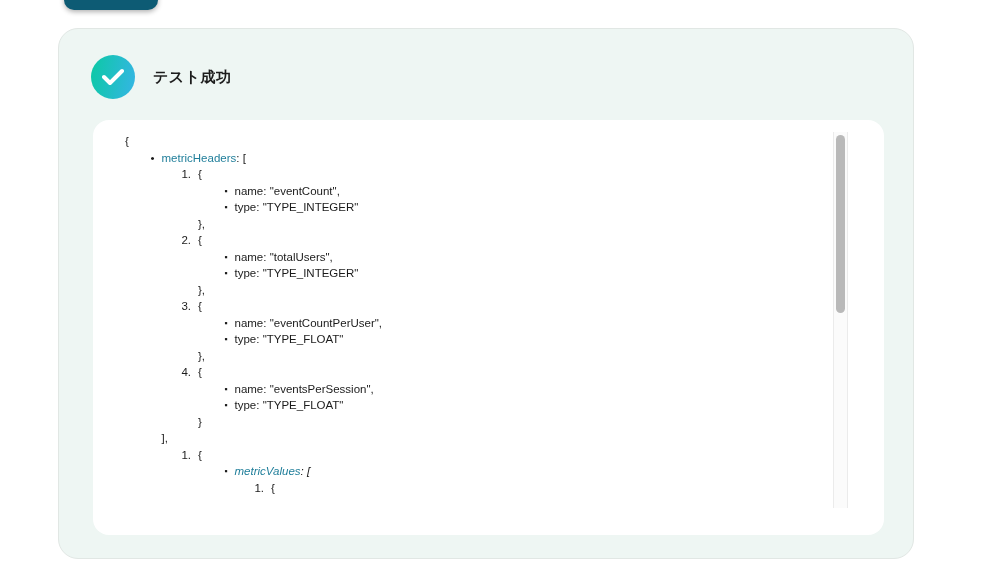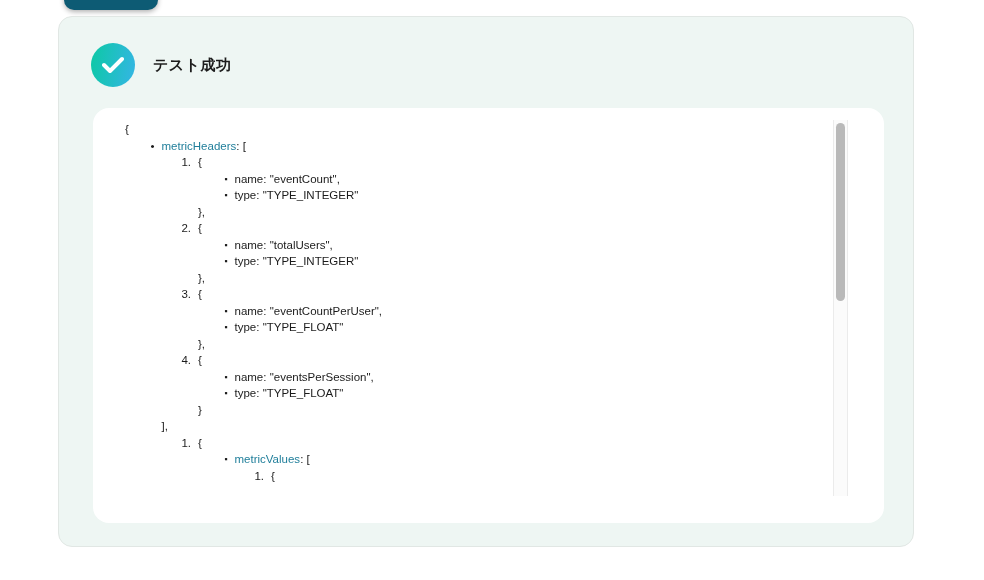--- a/index.html
+++ b/index.html
@@ -12,25 +12,25 @@
   }
   .top-button {
     position:absolute; left:64px; top:-27px;
     width:94px; height:37px;
     background:var(--btn-color,#0d5b74);
     border:none; border-radius:10px;
     box-shadow:0 2px 5px rgba(0,0,0,.30);
     cursor:pointer;
   }
   .card {
-    position:absolute; left:58px; top:16px;
+    position:absolute; left:58px; top:28px;
     width:856px; height:531px;
     background:var(--card-bg,#eef6f3);
     border:1px solid #e1e7e4;
-    border-radius:14px;
+    border-radius:20px;
     box-sizing:border-box;
   }
   .card-header {
     position:absolute; left:32px; top:26px;
     display:flex; align-items:center; gap:18px;
   }
   .check-circle {
     width:44px; height:44px; border-radius:50%;
     background:linear-gradient(100deg, var(--grad-start,#0cc9a4), var(--grad-end,#35b5e5));
     display:flex; align-items:center; justify-content:center;
@@ -112,21 +112,21 @@
           <div class="jline" style="padding-left: 89px;"><span class="marker">3.</span><span class="jtext">{</span></div>
           <div class="jline" style="padding-left: 125.5px;"><span class="marker sq">▪</span><span class="jtext">name: "eventCountPerUser",</span></div>
           <div class="jline" style="padding-left: 125.5px;"><span class="marker sq">▪</span><span class="jtext">type: "TYPE_FLOAT"</span></div>
           <div class="jline" style="padding-left: 89px;"><span class="jtext">},</span></div>
           <div class="jline" style="padding-left: 89px;"><span class="marker">4.</span><span class="jtext">{</span></div>
           <div class="jline" style="padding-left: 125.5px;"><span class="marker sq">▪</span><span class="jtext">name: "eventsPerSession",</span></div>
           <div class="jline" style="padding-left: 125.5px;"><span class="marker sq">▪</span><span class="jtext">type: "TYPE_FLOAT"</span></div>
           <div class="jline" style="padding-left: 89px;"><span class="jtext">}</span></div>
           <div class="jline" style="padding-left: 52.5px;"><span class="jtext">],</span></div>
           <div class="jline" style="padding-left: 89px;"><span class="marker">1.</span><span class="jtext">{</span></div>
-          <div class="jline" style="padding-left: 125.5px;"><span class="marker sq">▪</span><span class="jkey">metricValues</span><span class="jtext">: [</span></div>
+          <div class="jline" style="padding-left: 125.5px; font-style: italic;"><span class="marker sq">▪</span><span class="jkey">metricValues</span><span class="jtext">: [</span></div>
           <div class="jline" style="padding-left: 162px;"><span class="marker">1.</span><span class="jtext">{</span></div>
         </div>
     </div>
     <div class="scrollbar-track">
       <div class="scrollbar-thumb"></div>
     </div>
   </div>
 
 </div>
 

